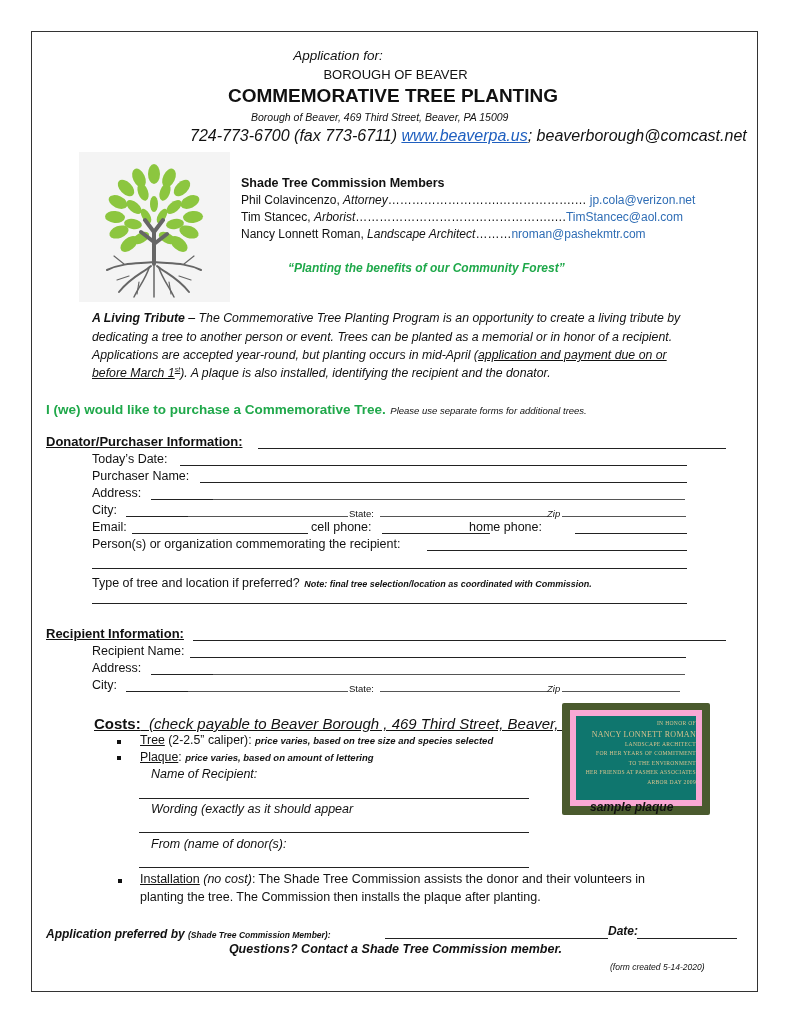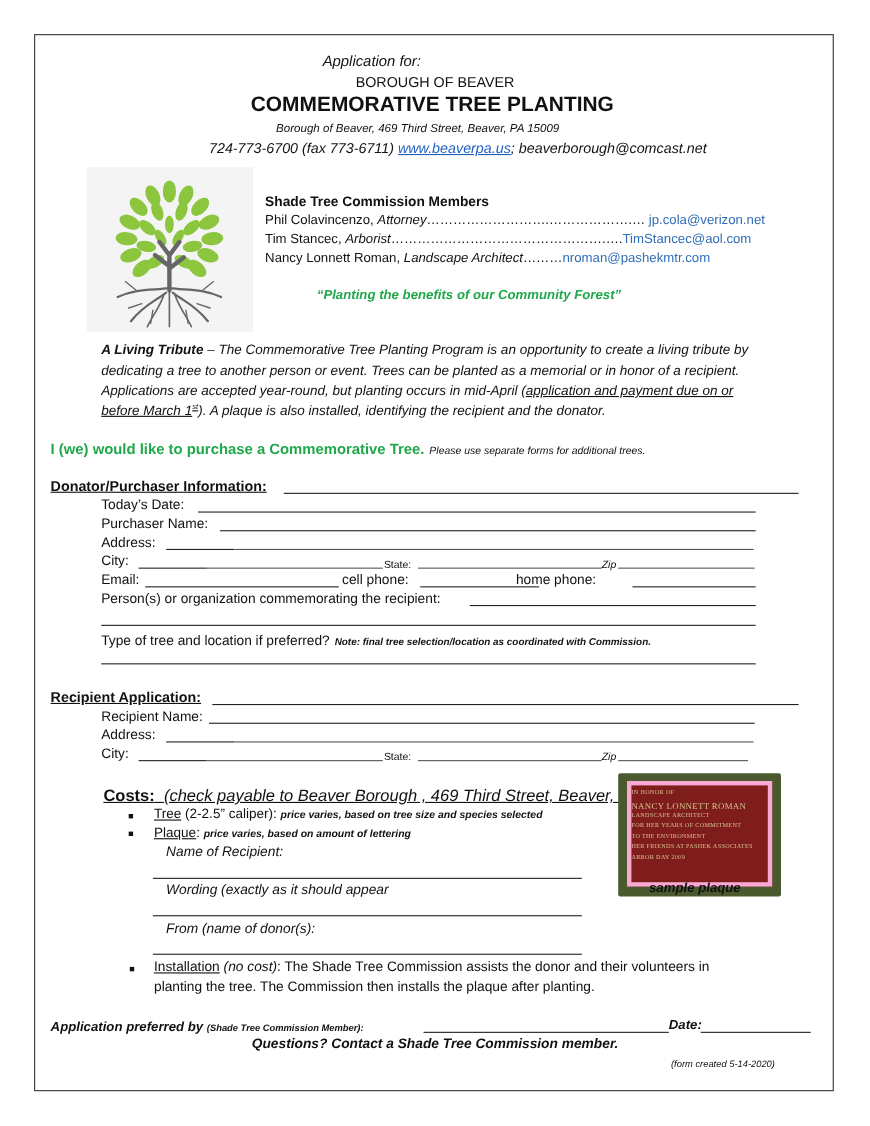--- a/index.html
+++ b/index.html
@@ -16,35 +16,35 @@
   .email { color:#2f6db5; }
   .green { color:#1fa84a; }
   .line { position:absolute; height:0; border-top:1.2px solid #222; }
   .thin { border-top:1px solid #555; }
   .label { position:absolute; font-size:12.5px; white-space:nowrap; line-height:14px; }
   .small { font-size:9.5px; }
   .bullet { position:absolute; width:4px; height:4px; background:#111; }
   .plaque { position:absolute; left:562px; top:703px; width:148px; height:112px;
             background:#4a5a2e; border-radius:2px; }
   .plaque-inner { position:absolute; left:8px; top:7px; right:8px; bottom:9px;
-            background:#7f1d1d; border:4px solid #f9a8d4; box-sizing:border-box;
-            text-align:left; color:#d6c28e; font-family:"Liberation Serif", serif;
+            background:#0f766e; border:6px solid #f9a8d4; box-sizing:border-box;
+            text-align:right; color:#d6c28e; font-family:"Liberation Serif", serif;
             font-size:5.6px; line-height:9.5px; padding-top:3px; letter-spacing:0.3px; }
   .plaque-inner .big { font-size:8px; line-height:11px; }
 </style>
 </head>
 <body>
 
 <div class="page-border"></div>
 
 <div class="abs center it" style="left:0;width:676px;top:48px;font-size:13.5px;">Application for:</div>
 <div class="abs center" style="left:0;width:791px;top:67px;font-size:13px;">BOROUGH OF BEAVER</div>
 <div class="abs center b" style="left:0;width:786px;top:85px;font-size:19px;">COMMEMORATIVE TREE PLANTING</div>
 <div class="abs it" style="left:251px;top:111px;font-size:10.5px;">Borough of Beaver, 469 Third Street, Beaver, PA 15009</div>
-<div class="abs it" style="left:190px;top:127px;font-size:13px;"><span>724-773-6700 (fax 773-6711) </span><span class="link">www.beaverpa.us</span><span>; beaverborough@comcast.net</span></div>
+<div class="abs it" style="left:190px;top:127px;font-size:16px;"><span>724-773-6700 (fax 773-6711) </span><span class="link">www.beaverpa.us</span><span>; beaverborough@comcast.net</span></div>
 
 <div class="abs" style="left:79px;top:152px;width:151px;height:150px;background:#f4f4f4;">
   <svg width="151" height="150" viewBox="0 0 151 150">
     <g fill="#8cc63f">
       <ellipse cx="75" cy="22" rx="6" ry="10"></ellipse>
       <ellipse cx="60" cy="26" rx="6" ry="10" transform="rotate(-25 60 26)"></ellipse>
       <ellipse cx="90" cy="26" rx="6" ry="10" transform="rotate(25 90 26)"></ellipse>
       <ellipse cx="47" cy="36" rx="6" ry="10" transform="rotate(-45 47 36)"></ellipse>
       <ellipse cx="103" cy="36" rx="6" ry="10" transform="rotate(45 103 36)"></ellipse>
       <ellipse cx="39" cy="50" rx="6" ry="10" transform="rotate(-65 39 50)"></ellipse>
@@ -124,21 +124,21 @@
 <div class="label" style="left:469px;top:520px;">home phone:</div>
 <div class="line" style="left:575px;width:112px;top:533px;"></div>
 
 <div class="label" style="left:92px;top:537px;">Person(s) or organization commemorating the recipient:</div>
 <div class="line" style="left:427px;width:260px;top:550px;"></div>
 <div class="line" style="left:92px;width:595px;top:568px;"></div>
 
 <div class="abs" style="left:92px;top:573px;"><span style="font-size:12.5px;">Type of tree and location if preferred?</span> <span class="it b" style="font-size:9px;">Note: final tree selection/location as coordinated with Commission.</span></div>
 <div class="line" style="left:92px;width:595px;top:603px;"></div>
 
-<div class="abs b u" style="left:46px;top:626px;font-size:13px;">Recipient Application:</div>
+<div class="abs b u" style="left:46px;top:626px;font-size:13px;">Recipient Information:</div>
 <div class="line" style="left:193px;width:533px;top:640px;"></div>
 
 <div class="label" style="left:92px;top:644px;">Recipient Name:</div>
 <div class="line" style="left:190px;width:496px;top:657px;"></div>
 
 <div class="label" style="left:92px;top:661px;">Address:</div>
 <div class="line" style="left:151px;width:62px;top:674px;"></div>
 <div class="line thin" style="left:213px;width:472px;top:674px;"></div>
 
 <div class="label" style="left:92px;top:678px;">City:</div>

